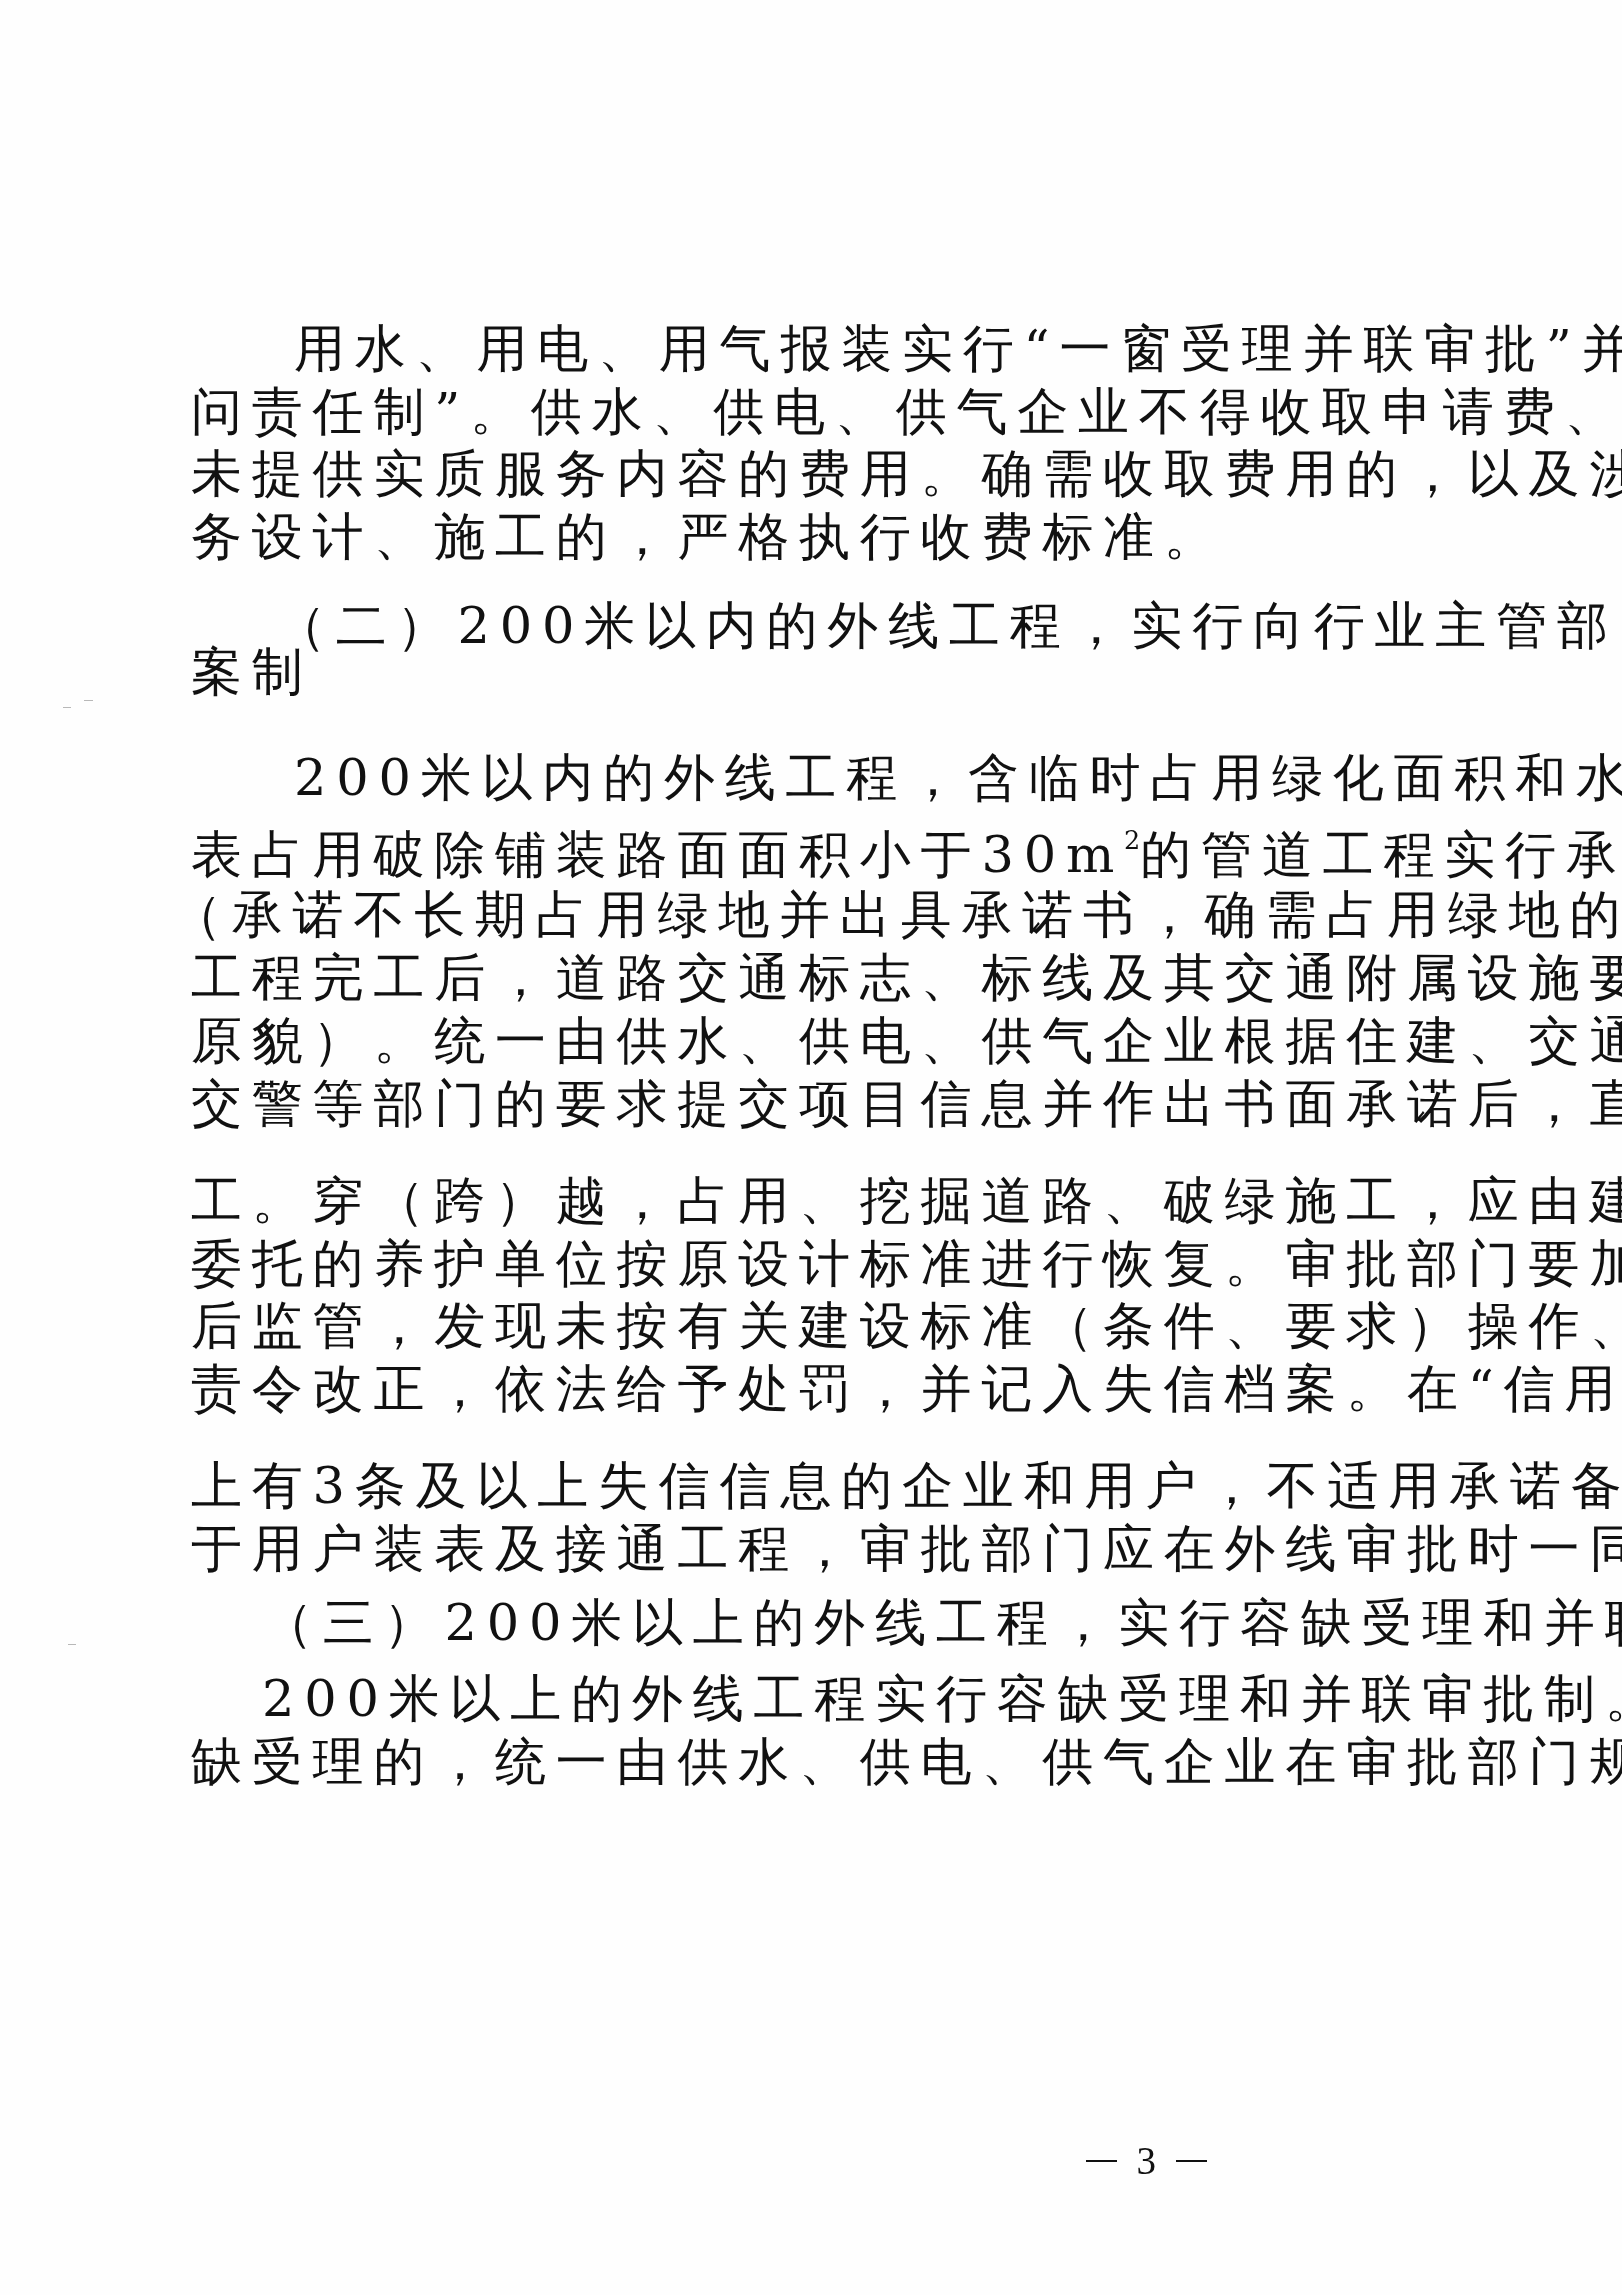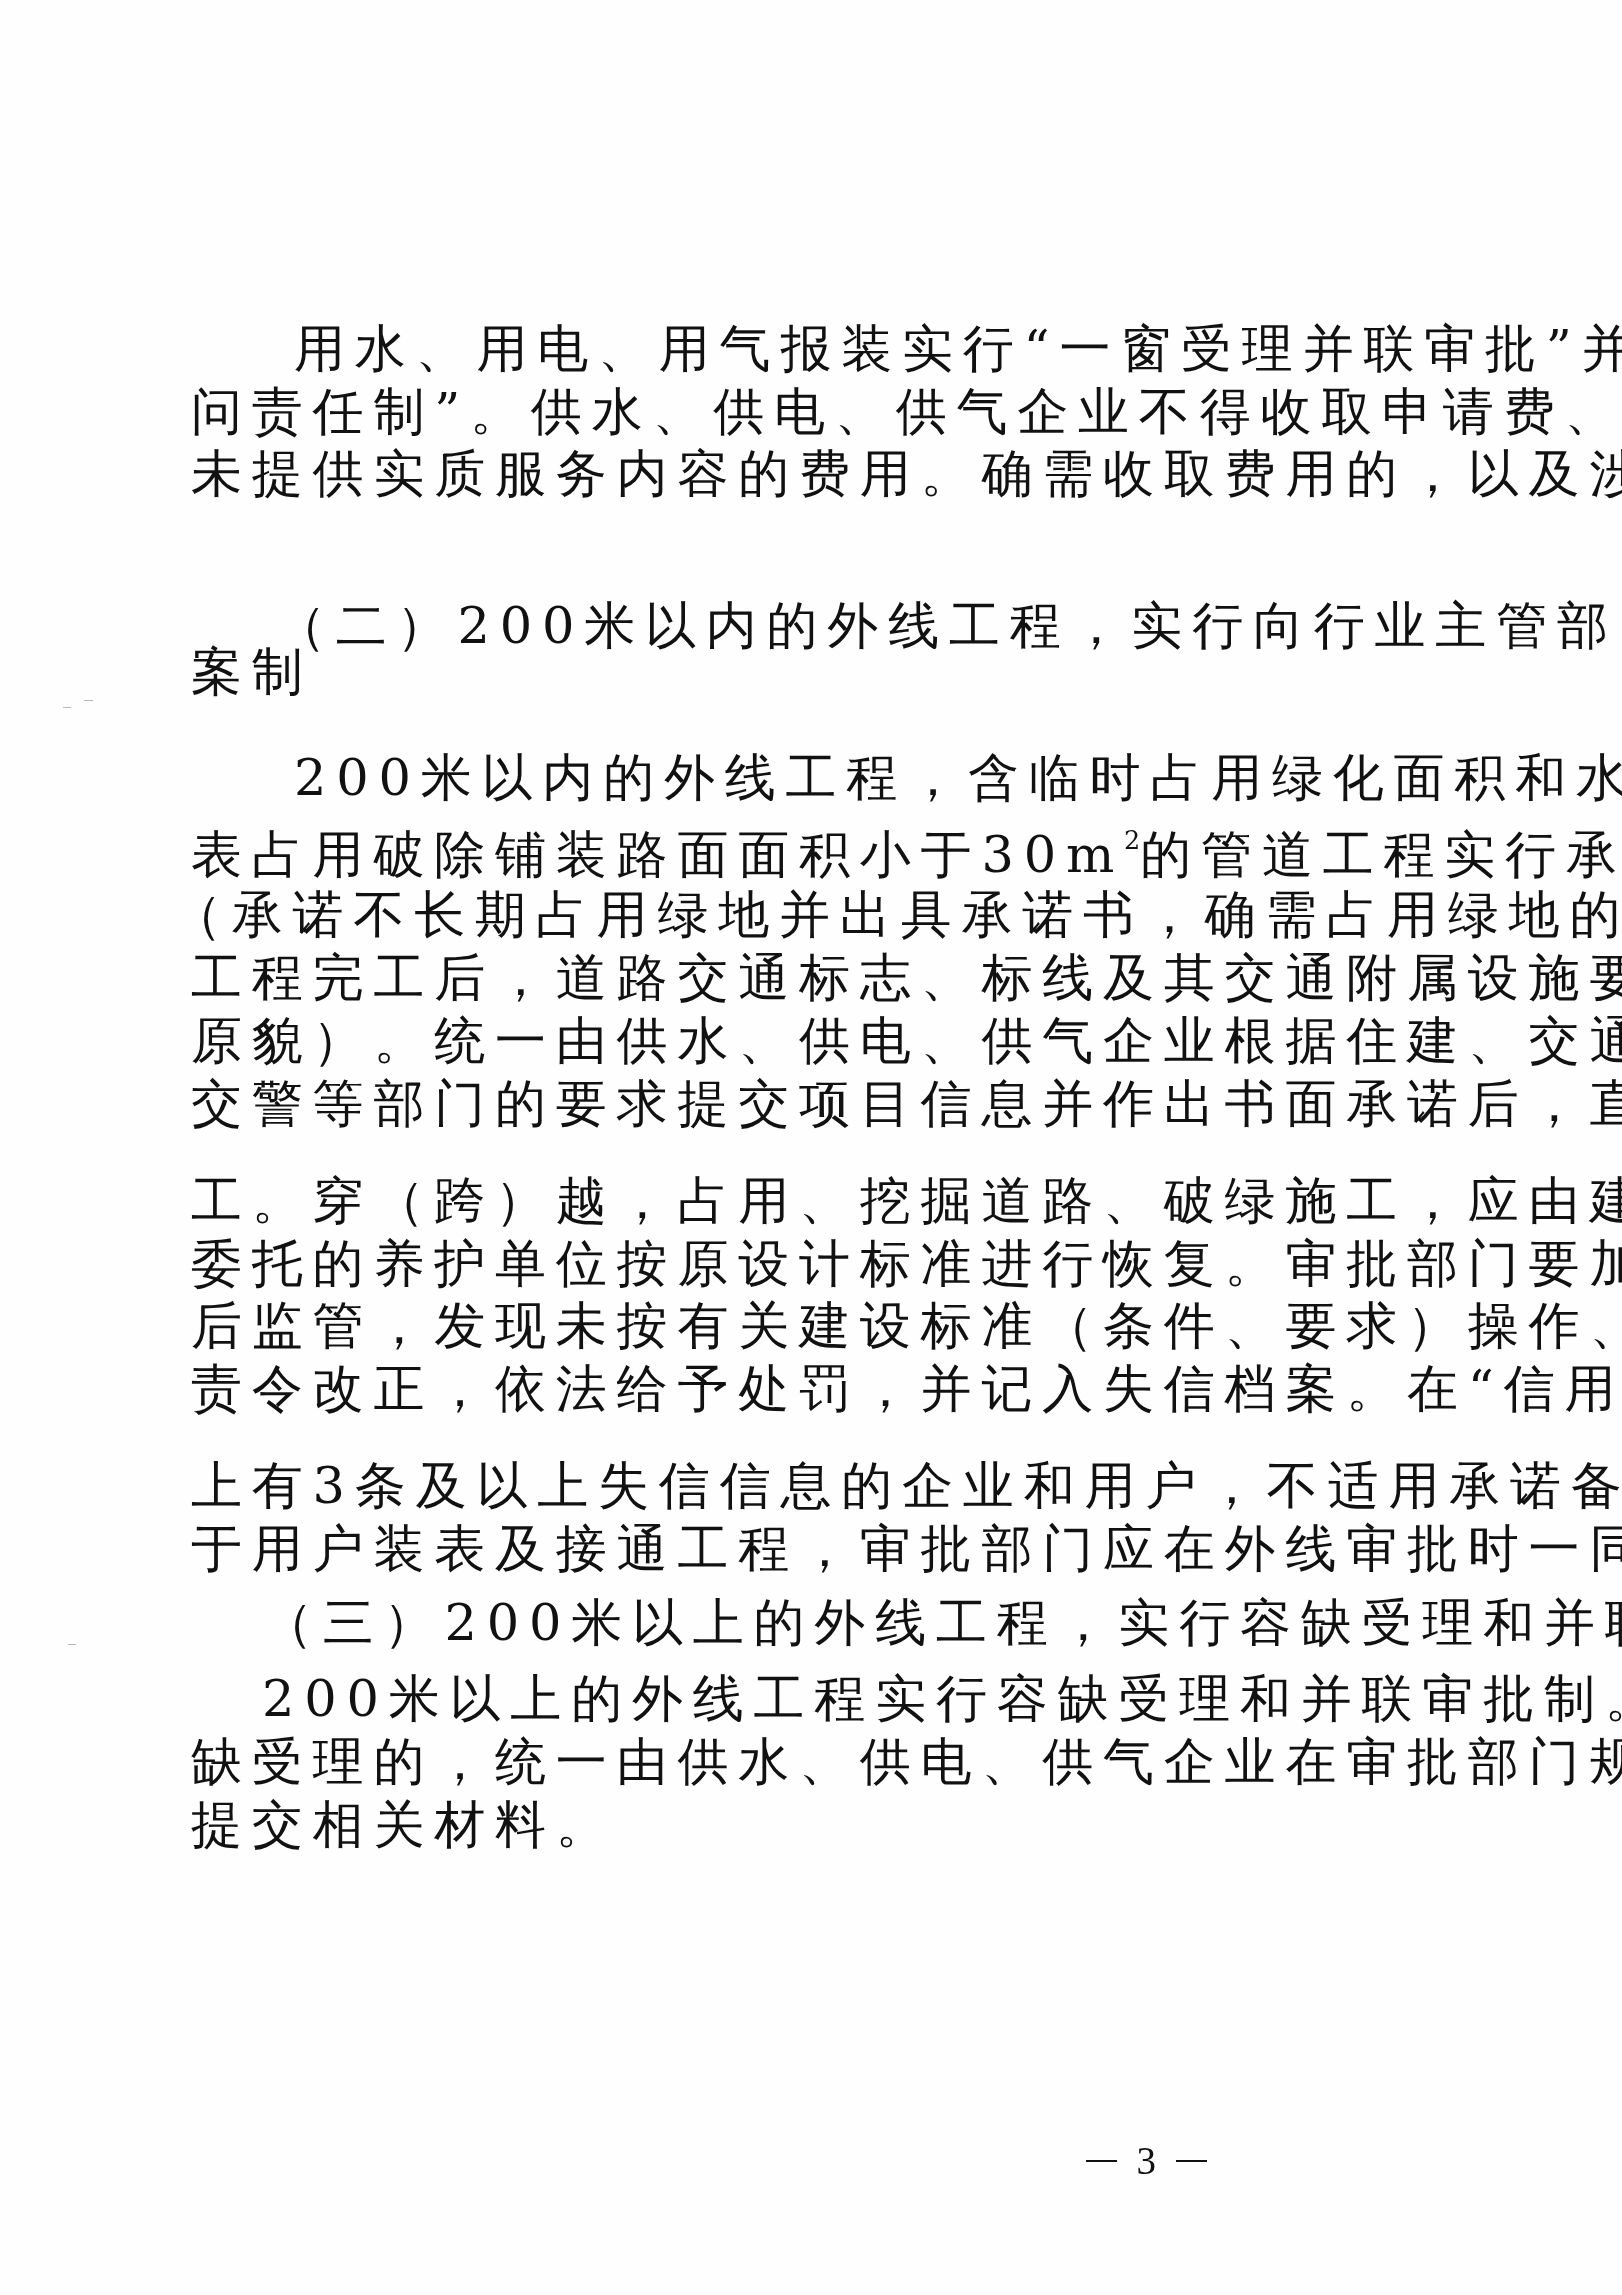--- a/index.html
+++ b/index.html
@@ -59,20 +59,21 @@
   sup { font-size: 0.5em; vertical-align: 0.9em; letter-spacing: 0; }
 </style>
 </head>
 <body>
 
 <div class="page">
 
   <div class="line indent" style="top:317px">用水、用电、用气报装实行“一窗受理并联审批”并实行“首</div>
   <div class="line" style="top:380px">问责任制”。供水、供电、供气企业不得收取申请费、手续费等</div>
   <div class="line" style="top:442px">未提供实质服务内容的费用。确需收取费用的，以及涉及延伸服</div>
+  <div class="line" style="top:505px">务设计、施工的，严格执行收费标准。</div>
 
   <div class="line heading-indent" style="top:594px">（二）200米以内的外线工程，实行向行业主管部门承诺备</div>
   <div class="line" style="top:640px">案制</div>
 
   <div class="line indent" style="top:746px">200米以内的外线工程，含临时占用绿化面积和水电气装</div>
   <div class="line" style="top:809px"><span>表占用破除铺装路面面积小于30m</span><sup>2</sup><span>的管道工程实行承诺备案制</span></div>
   <div class="line" style="top:883px; left:171px">（承诺不长期占用绿地并出具承诺书，确需占用绿地的另行处理。</div>
   <div class="line" style="top:946px">工程完工后，道路交通标志、标线及其交通附属设施要尽快恢复</div>
   <div class="line" style="top:1009px">原貌）。统一由供水、供电、供气企业根据住建、交通、城管、</div>
   <div class="line" style="top:1072px">交警等部门的要求提交项目信息并作出书面承诺后，直接组织施</div>
@@ -80,21 +81,20 @@
   <div class="line" style="top:1232px">委托的养护单位按原设计标准进行恢复。审批部门要加强事中事</div>
   <div class="line" style="top:1294px">后监管，发现未按有关建设标准（条件、要求）操作、施工的，</div>
   <div class="line" style="top:1357px">责令改正，依法给予处罚，并记入失信档案。在“信用中国”网</div>
   <div class="line" style="top:1454px">上有3条及以上失信信息的企业和用户，不适用承诺备案制。对</div>
   <div class="line" style="top:1517px">于用户装表及接通工程，审批部门应在外线审批时一同审批。</div>
 
   <div class="line heading-indent-2" style="top:1591px">（三）200米以上的外线工程，实行容缺受理和并联审批制</div>
 
   <div class="line indent" style="top:1667px; left:262px">200米以上的外线工程实行容缺受理和并联审批制。实行容</div>
   <div class="line" style="top:1730px">缺受理的，统一由供水、供电、供气企业在审批部门规定时限内</div>
-  <div class="line" style="top:1793px">提交相关材料。</div>
 
   <div class="scan-mark" style="left:84px; top:700px; width:9.2px"></div>
   <div class="scan-mark" style="left:63px; top:707px; width:7.9px"></div>
   <div class="scan-mark" style="left:68px; top:1644px; width:7.9px"></div>
 
   <div class="page-number">
     <span class="dash"></span>
     <span>3</span>
     <span class="dash"></span>
   </div>

